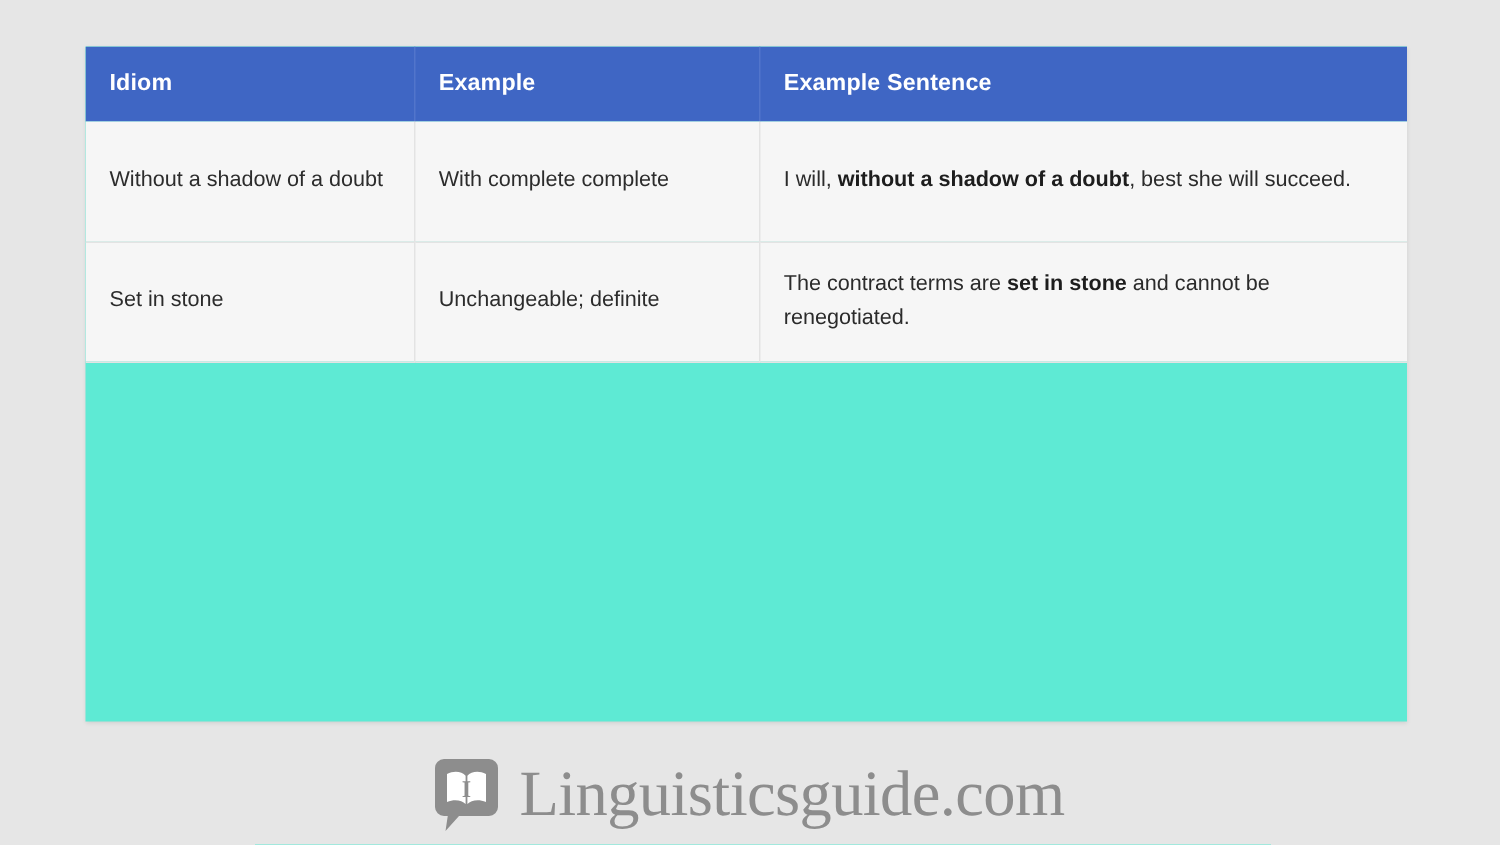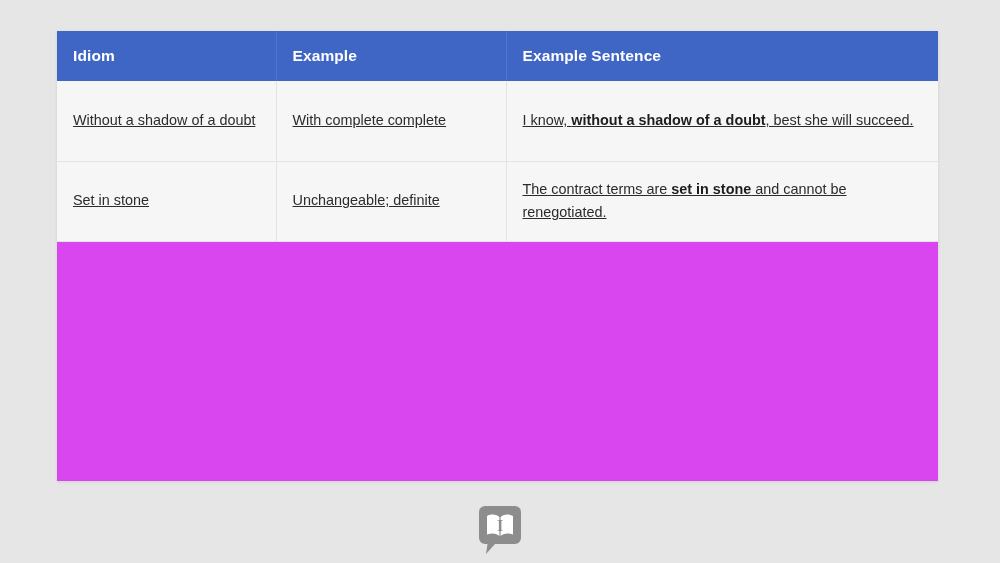--- a/index.html
+++ b/index.html
@@ -31,21 +31,21 @@
   
   #table-wrap {
     position: absolute;
     left: 57px;
     top: 31px;
     width: 881px;
     height: 450px;
     overflow: hidden;
     z-index: 2;
     box-shadow: 0 1px 3px rgba(0,0,0,0.10);
-    background: #d946ef;
+    background: #5eead4;
   }
 
   table.idiom-table {
     width: 881px;
     border-collapse: collapse;
     table-layout: fixed;
   }
 
   table.idiom-table col.c-idiom   { width: 219px; }
   table.idiom-table col.c-meaning { width: 230px; }
@@ -68,21 +68,20 @@
   tbody td {
     font-size: 14.4px;
     color: #2c2c2c;
     line-height: 1.62;
     padding: 13px 16px 13px 16px;
     vertical-align: middle;
     border-right: 1px solid #e3e3e3;
     border-bottom: 1px solid #e3e3e3;
     height: 80px;
     background: transparent;
-    text-decoration: underline;
   }
   tbody td:last-child { border-right: none; }
 
   tbody tr.odd  { background: #f6f6f6; }
   tbody tr.even { background: #ffffff; }
 
   tbody td.example { color: #2b2b2b; }
   tbody td.example b { font-weight: bold; color: #1d1d1d; }
 
   
@@ -131,31 +130,32 @@
       <tr>
         <th>Idiom</th>
         <th>Example</th>
         <th>Example Sentence</th>
       </tr>
     </thead>
     <tbody id="table-body">
         <tr class="odd">
           <td>Without a shadow of a doubt</td>
           <td>With complete complete</td>
-          <td class="example"><span>I know, </span><b>without a shadow of a doubt</b><span>, best she will succeed.</span></td>
+          <td class="example"><span>I will, </span><b>without a shadow of a doubt</b><span>, best she will succeed.</span></td>
         </tr>
         <tr class="odd">
           <td>Set in stone</td>
           <td>Unchangeable; definite</td>
           <td class="example"><span>The contract terms are </span><b>set in stone</b><span> and cannot be renegotiated.</span></td>
         </tr>
       </tbody>
   </table>
 </div>
 
 <div id="footer-logo">
   <svg class="mark" viewBox="0 0 42 48" xmlns="http://www.w3.org/2000/svg" aria-hidden="true">
     <path d="M6 0 H36 A6 6 0 0 1 42 6 V32 A6 6 0 0 1 36 38 H16 L7 48 L8.5 38 H6 A6 6 0 0 1 0 32 V6 A6 6 0 0 1 6 0 Z" fill="#8d8d8d"></path>
     <path d="M8 10 C13 7.5 18 8.5 20.4 11.2 L20.4 30 C18 27.5 13 26.6 8 28.6 Z" fill="#ffffff"></path>
     <path d="M34 10 C29 7.5 24 8.5 21.6 11.2 L21.6 30 C24 27.5 29 26.6 34 28.6 Z" fill="#ffffff"></path>
     <text x="21" y="25" font-family="Liberation Serif, serif" font-size="16" fill="#8d8d8d" text-anchor="middle" font-weight="bold">I</text>
   </svg>
+  <span class="wordmark">Linguisticsguide.com</span>
 </div>
 
 </body></html>

